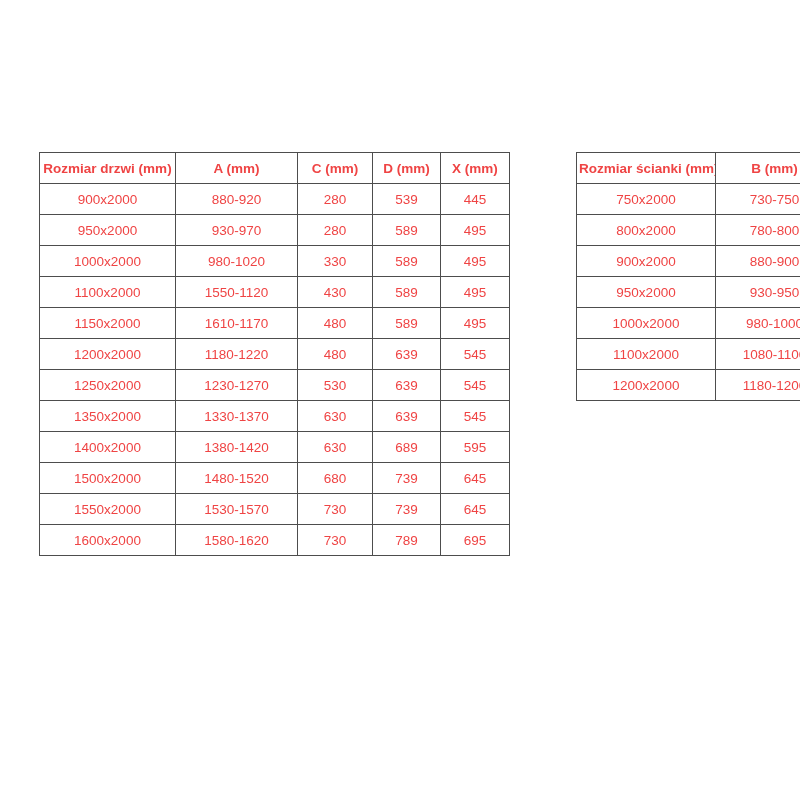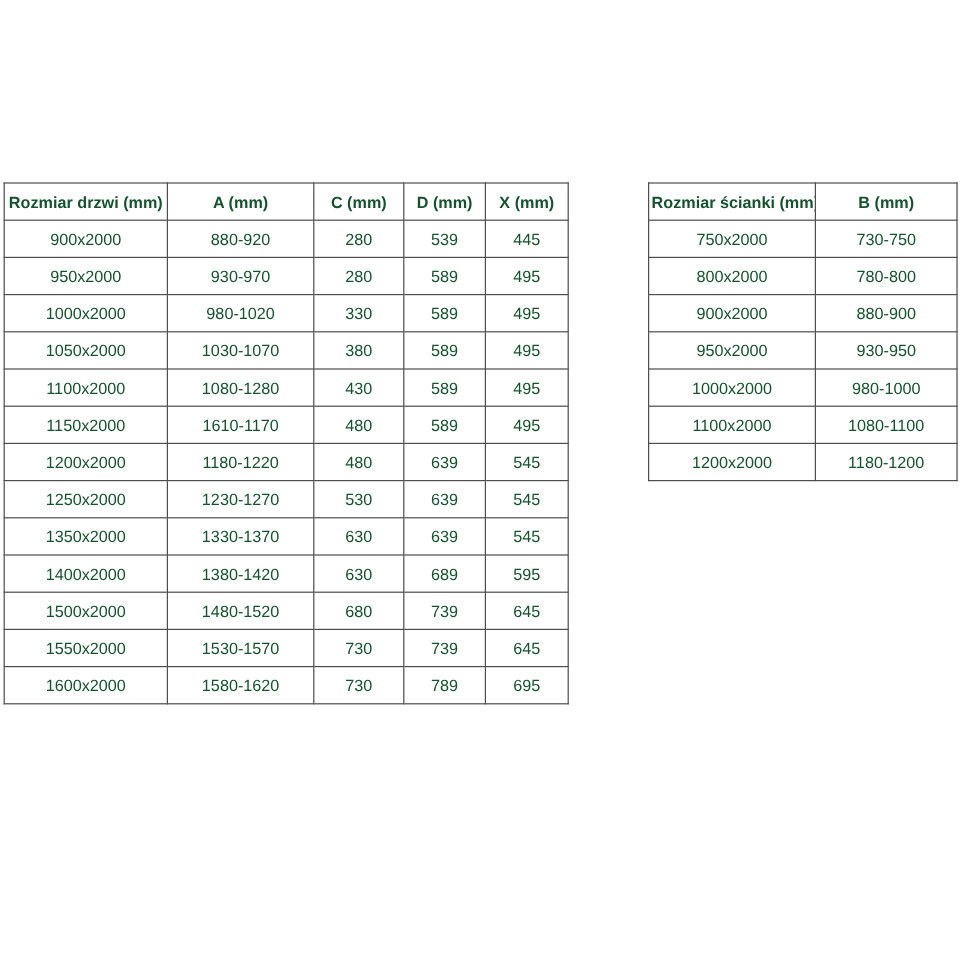--- a/index.html
+++ b/index.html
@@ -13,22 +13,23 @@
     height: 800px;
     background: #ffffff;
     overflow: hidden;
     font-family: "Liberation Sans", sans-serif;
   }
   table.dim-table {
     position: absolute;
     border-collapse: collapse;
     table-layout: fixed;
     font-size: 13.5px;
-    color: #14532d;
+    color: #ef4444;
     background: #ffffff;
+    margin-left: 36px;
   }
   table.dim-table th,
   table.dim-table td {
     border: 1px solid #4d4d4d;
     text-align: center;
     vertical-align: middle;
     height: 30px;
     padding: 0 2px;
     overflow: hidden;
     white-space: nowrap;
@@ -88,29 +89,22 @@
           <td>495</td>
         </tr>
         <tr>
           <td>1000x2000</td>
           <td>980-1020</td>
           <td>330</td>
           <td>589</td>
           <td>495</td>
         </tr>
         <tr>
-          <td>1050x2000</td>
-          <td>1030-1070</td>
-          <td>380</td>
-          <td>589</td>
-          <td>495</td>
-        </tr>
-        <tr>
           <td>1100x2000</td>
-          <td>1080-1280</td>
+          <td>1550-1120</td>
           <td>430</td>
           <td>589</td>
           <td>495</td>
         </tr>
         <tr>
           <td>1150x2000</td>
           <td>1610-1170</td>
           <td>480</td>
           <td>589</td>
           <td>495</td>

